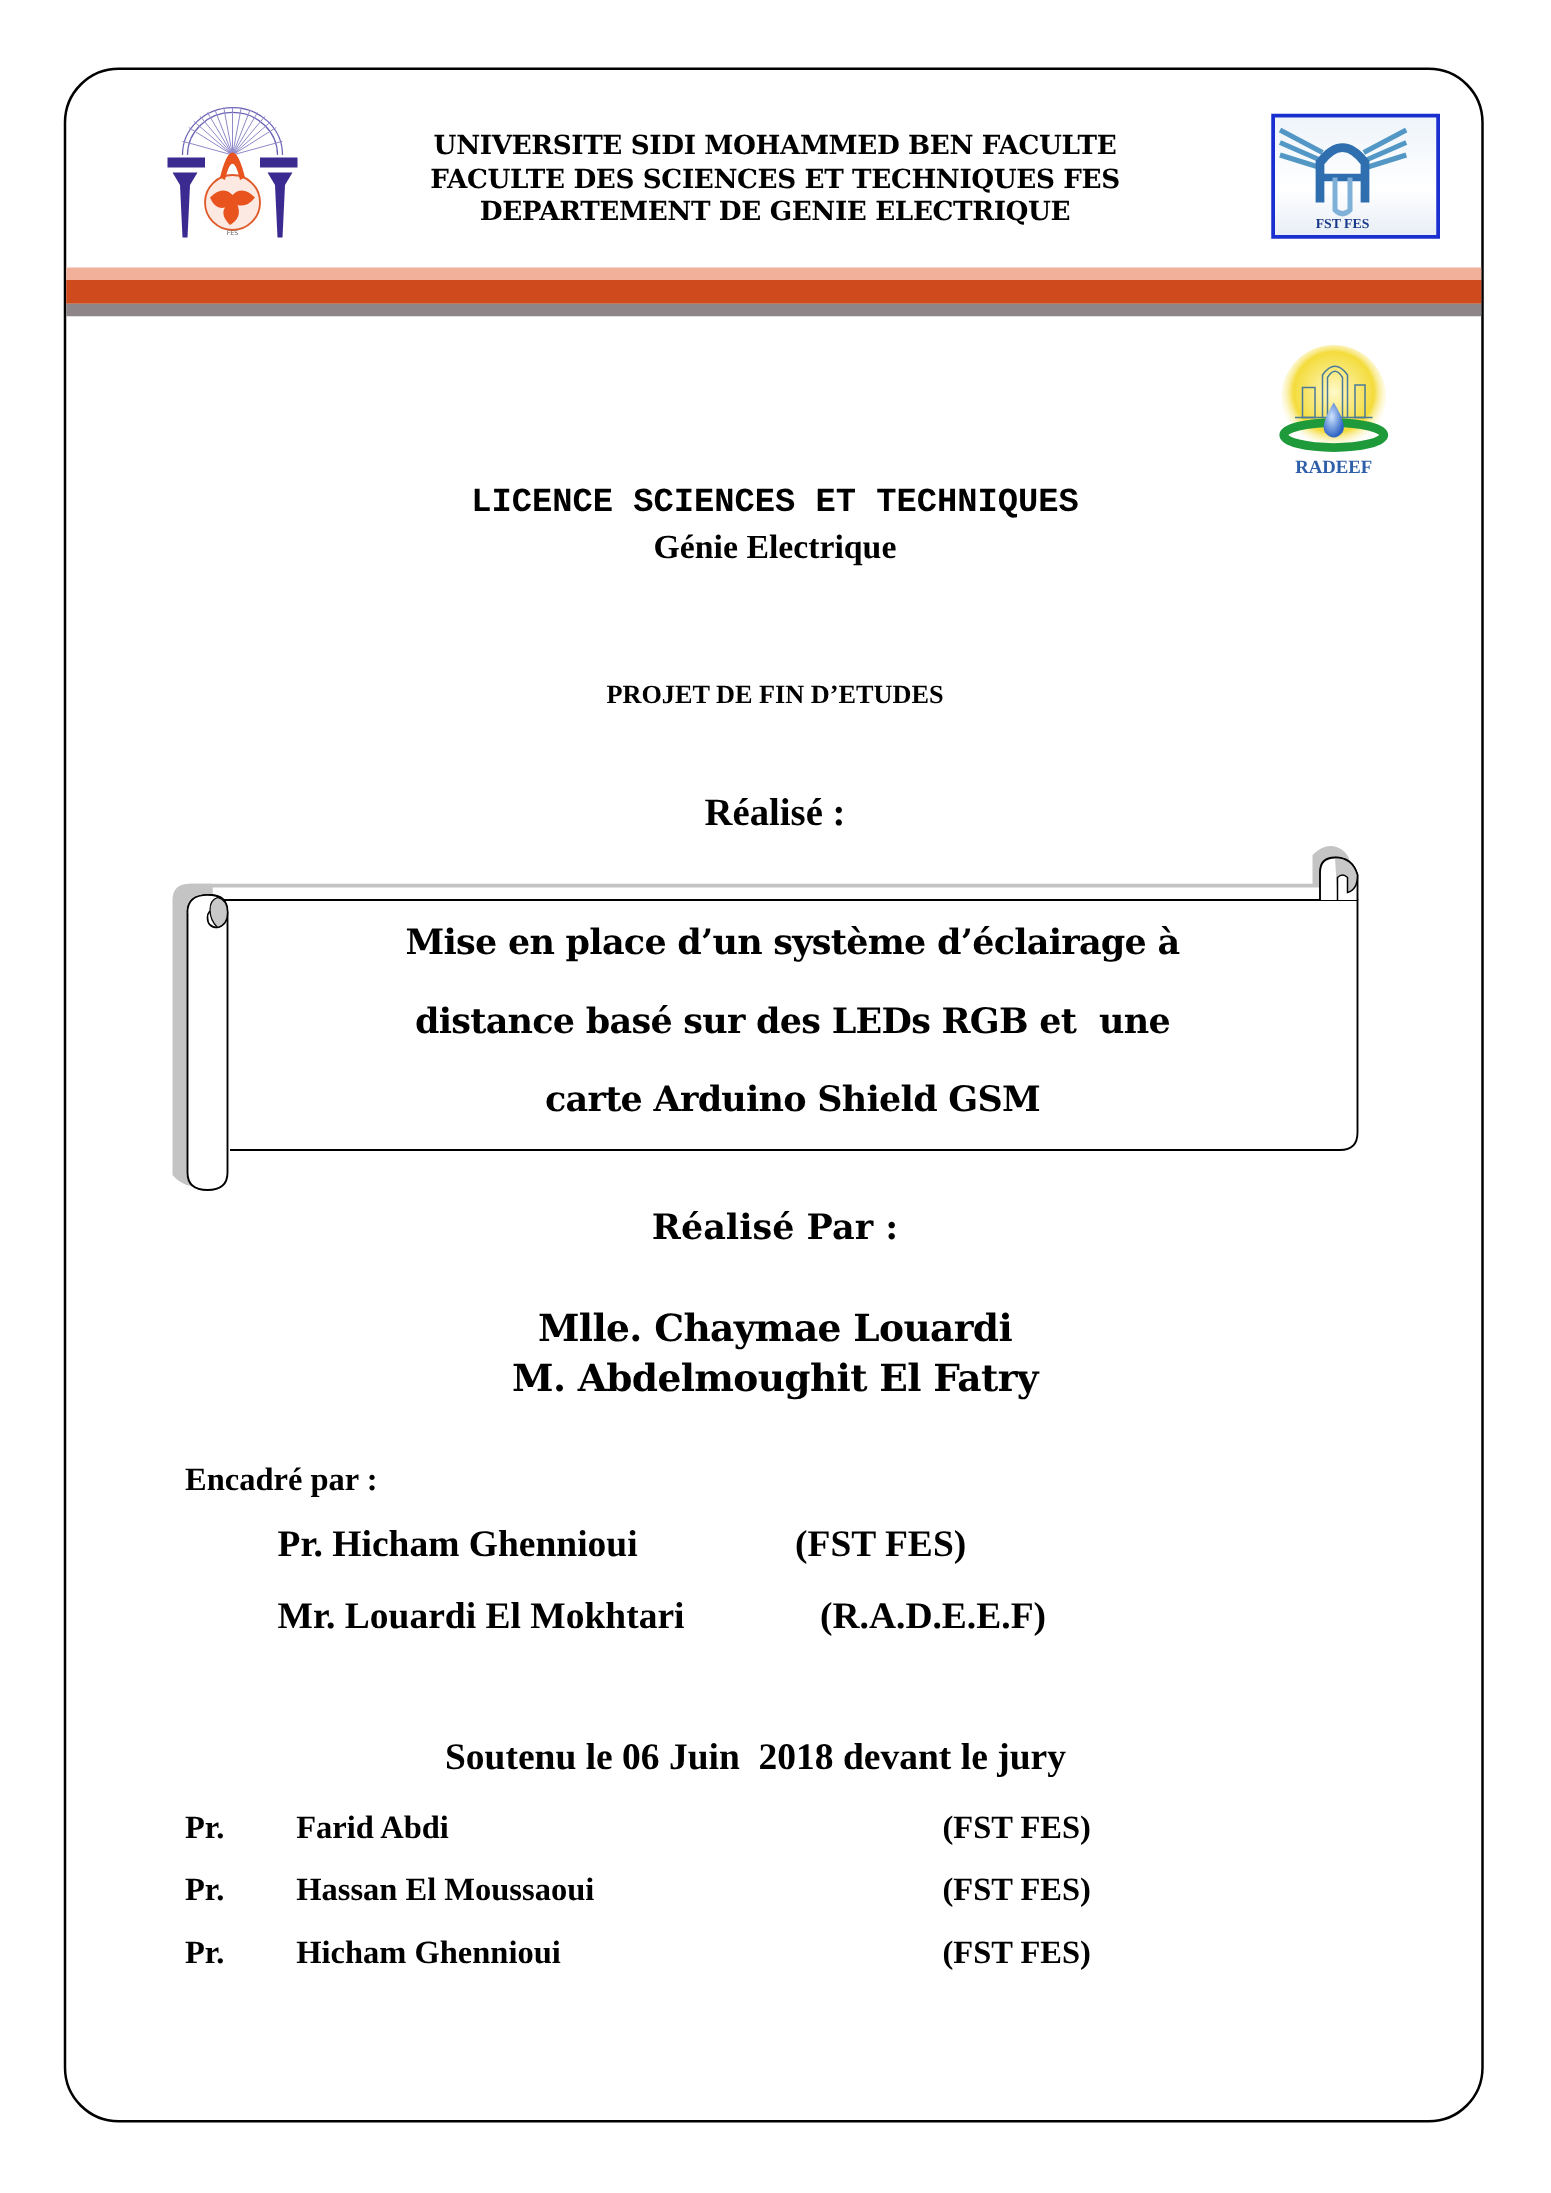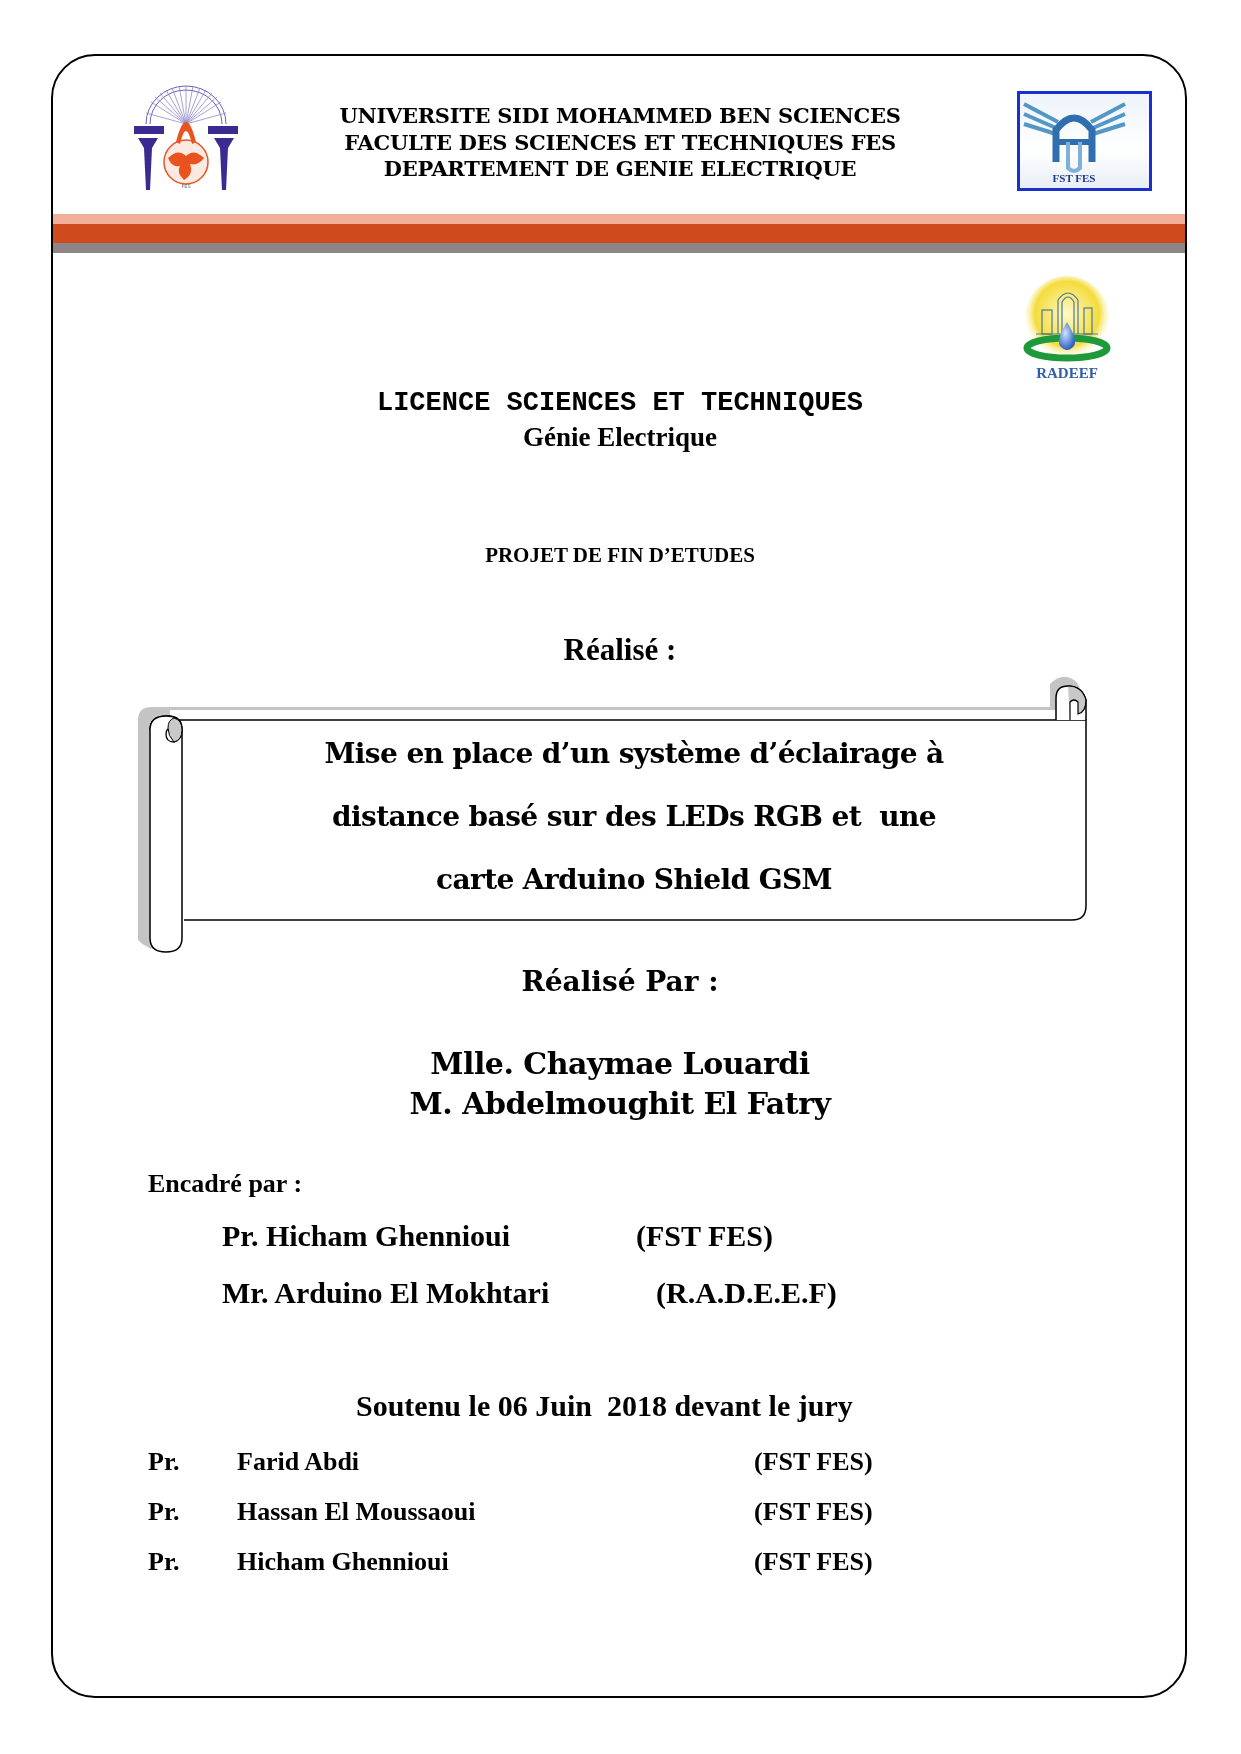--- a/index.html
+++ b/index.html
@@ -70,21 +70,21 @@
     <path d="M82 56 L102 56 L96 66 L88 66 Z" fill="#3b2a8f"></path>
     <path d="M12 66 L20 66 L18 108 L14 108 Z" fill="#3b2a8f"></path>
     <path d="M88 66 L96 66 L94 108 L90 108 Z" fill="#3b2a8f"></path>
     <circle cx="54" cy="80" r="22" fill="#fbe9e2" stroke="#e05a2a" stroke-width="1.5"></circle>
     <path d="M44 60 Q54 20 64 60 L60 62 Q54 36 48 62 Z" fill="#e8531e"></path>
     <path d="M36 76 Q46 66 54 74 Q62 66 72 76 Q66 84 58 82 Q62 92 52 98 Q44 90 48 84 Q40 86 36 76 Z" fill="#e8531e"></path>
     <text x="54" y="106" font-size="5" text-anchor="middle" fill="#666" font-family="DejaVu Sans, sans-serif">FES</text>
   </svg>
 </div>
 
-<div class="hdr-line serif-pal" style="top:103px;">UNIVERSITE SIDI MOHAMMED BEN SCIENCES</div>
+<div class="hdr-line serif-pal" style="top:103px;">UNIVERSITE SIDI MOHAMMED BEN FACULTE</div>
 <div class="hdr-line serif-pal" style="top:130px;">FACULTE DES SCIENCES ET TECHNIQUES FES</div>
 <div class="hdr-line serif-pal" style="top:156px;">DEPARTEMENT DE GENIE ELECTRIQUE</div>
 
 <div class="logo fst-logo">
   <svg width="109" height="94" viewBox="0 0 109 94">
     <g stroke="#2a7fb8" stroke-width="4" fill="none" opacity="0.8">
       <path d="M4 10 L38 28"></path>
         <path d="M4 20 L36 34"></path>
         <path d="M4 30 L36 40"></path>
       <path d="M105 10 L71 28"></path>
@@ -158,21 +158,21 @@
   <div>carte Arduino Shield GSM</div>
 </div>
 
 <div class="abs serif-pal center" style="left:300px;width:640px;top:965px;font-size:28px;">Réalisé Par :</div>
 <div class="abs serif-pal center" style="left:300px;width:640px;top:1046px;font-size:30px;letter-spacing:-0.5px;">Mlle. Chaymae Louardi</div>
 <div class="abs serif-pal center" style="left:300px;width:640px;top:1086px;font-size:30px;letter-spacing:-0.5px;">M. Abdelmoughit El Fatry</div>
 
 <div class="abs serif-tim" style="left:148px;top:1169px;font-size:26px;white-space:nowrap;">Encadré par :</div>
 <div class="abs serif-tim" style="left:222px;top:1219px;font-size:30px;white-space:nowrap;">Pr. Hicham Ghennioui</div>
 <div class="abs serif-tim" style="left:636px;top:1219px;font-size:30px;white-space:nowrap;">(FST FES)</div>
-<div class="abs serif-tim" style="left:222px;top:1276px;font-size:30px;white-space:nowrap;">Mr. Arduino El Mokhtari</div>
+<div class="abs serif-tim" style="left:222px;top:1276px;font-size:30px;white-space:nowrap;">Mr. Louardi El Mokhtari</div>
 <div class="abs serif-tim" style="left:656px;top:1276px;font-size:30px;white-space:nowrap;">(R.A.D.E.E.F)</div>
 
 <div class="abs serif-tim" style="left:356px;top:1389px;font-size:30px;white-space:pre;">Soutenu le 06 Juin  2018 devant le jury</div>
 
 <div class="jury-row serif-tim" style="top:1447px;">
   <span class="title">Pr.</span>
   <span class="name">Farid Abdi</span>
   <span class="inst">(FST FES)</span>
 </div>
 <div class="jury-row serif-tim" style="top:1497px;">

